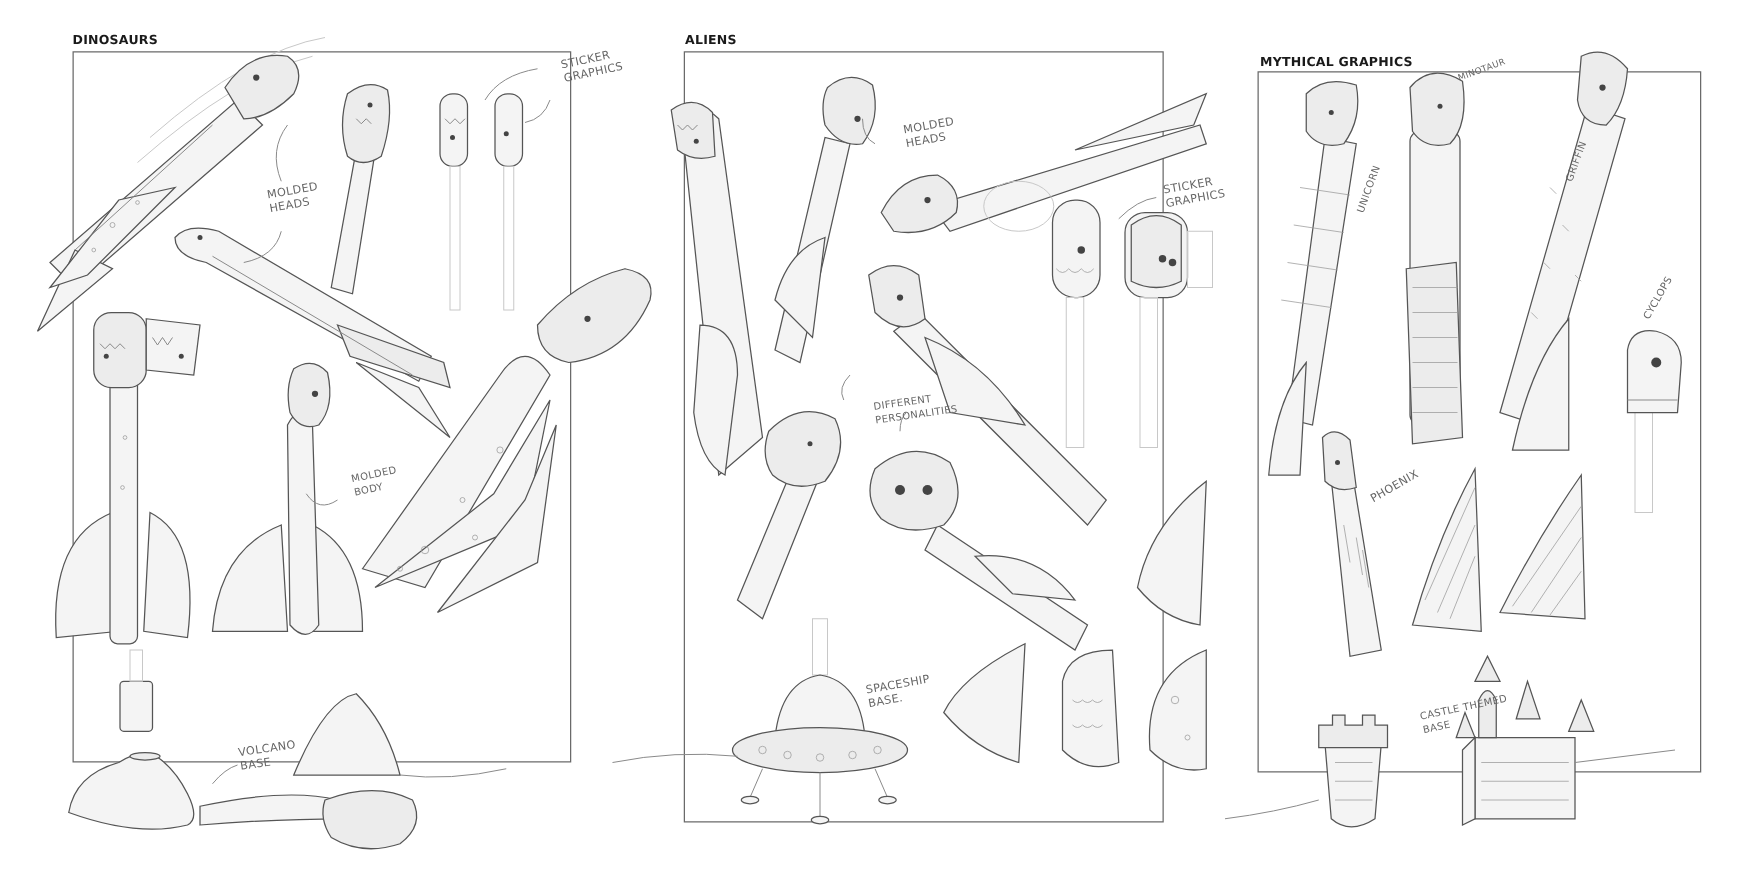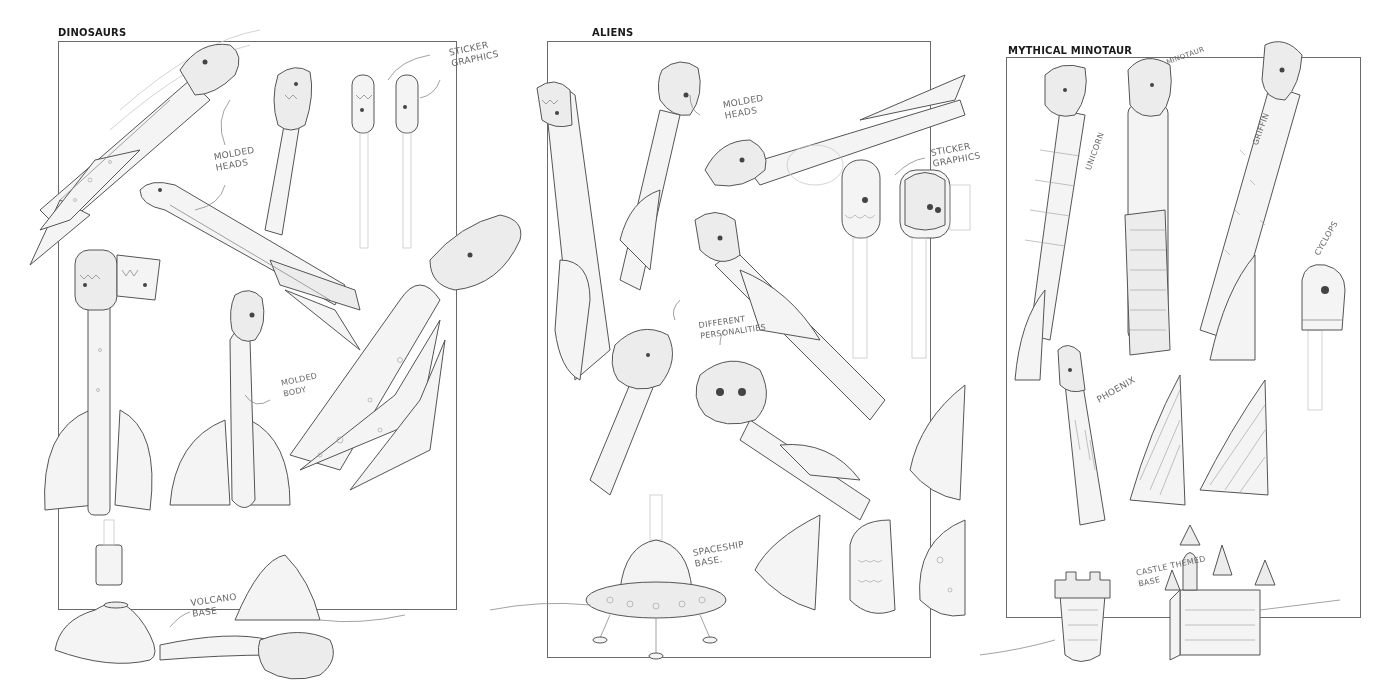--- a/index.html
+++ b/index.html
@@ -12,22 +12,22 @@
   .s2{fill:#ececec;stroke:#555;stroke-width:1;}
   .ln{fill:none;stroke:#8a8a8a;stroke-width:0.8;}
   .fl{fill:none;stroke:#c8c8c8;stroke-width:0.8;}
   .dk{fill:#444;stroke:none;}
   .sp{fill:none;stroke:#9a9a9a;stroke-width:0.6;}
 </style>
 </head>
 <body>
 
 <div class="panel-title" style="left:58px;top:27px;">DINOSAURS</div>
-<div class="panel-title" style="left:548px;top:27px;margin-left:44px;">ALIENS</div>
-<div class="panel-title" style="left:1008px;top:45px;">MYTHICAL MINOTAUR</div>
+<div class="panel-title" style="left:548px;top:27px;">ALIENS</div>
+<div class="panel-title" style="left:1008px;top:45px;">MYTHICAL GRAPHICS</div>
 
 <div class="frame" style="left:58px;top:41px;width:397px;height:567px;"></div>
 <div class="frame" style="left:547px;top:41px;width:382px;height:615px;"></div>
 <div class="frame" style="left:1006px;top:57px;width:353px;height:559px;"></div>
 
 <svg class="sketch" width="1400" height="700" viewBox="0 0 1400 700">
 
   <g>
     <path class="fl" d="M120 110 Q200 40 260 30 M110 130 Q190 60 250 45"></path>
     <path class="s" d="M40 210 L190 80 L210 100 L60 230 Z"></path>

